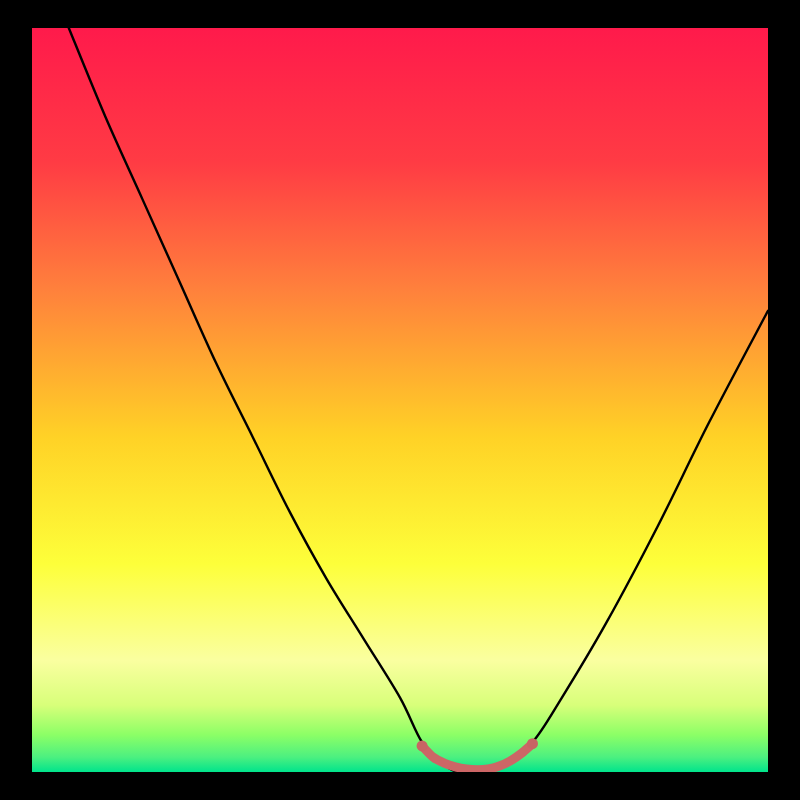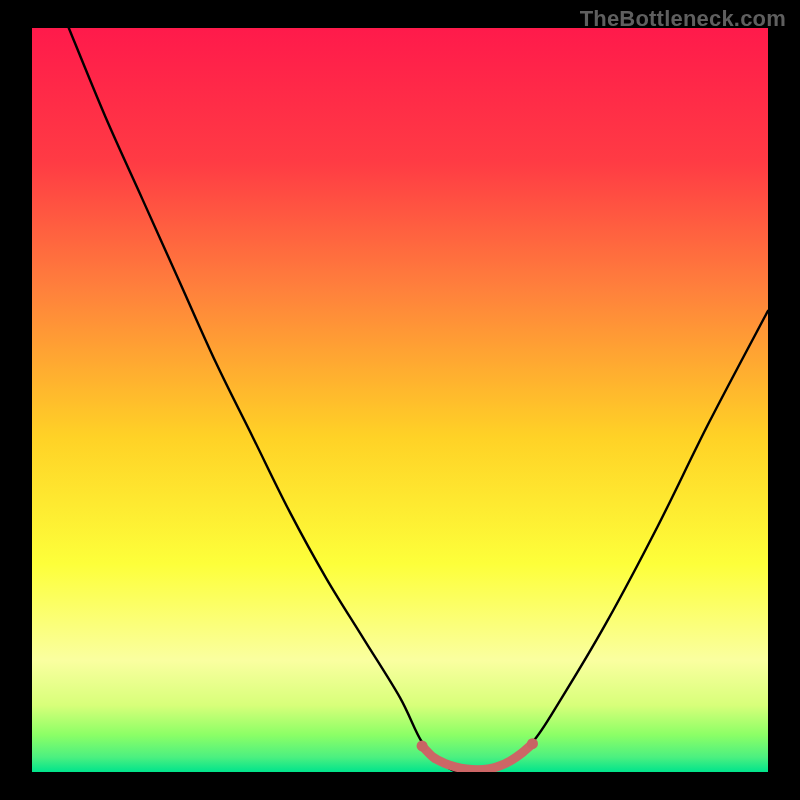--- a/index.html
+++ b/index.html
@@ -79,15 +79,14 @@
 
     <svg class="curve" viewBox="0 0 736 744" preserveAspectRatio="none">
       <path fill="none" stroke="#000000" stroke-width="2.4" stroke-linecap="round" d="M 36.80 0.00 C 42.93 14.88, 61.33 60.76, 73.60 89.28 C 85.87 117.80, 98.13 143.84, 110.40 171.12 C 122.67 198.40, 134.93 225.68, 147.20 252.96 C 159.47 280.24, 171.73 308.76, 184.00 334.80 C 196.27 360.84, 208.53 384.40, 220.80 409.20 C 233.07 434.00, 245.33 460.04, 257.60 483.60 C 269.87 507.16, 282.13 529.48, 294.40 550.56 C 306.67 571.64, 318.93 590.24, 331.20 610.08 C 343.47 629.92, 358.19 652.24, 368.00 669.60 C 377.81 686.96, 382.72 703.08, 390.08 714.24 C 397.44 725.40, 406.03 731.60, 412.16 736.56 C 418.29 741.52, 420.75 742.76, 426.88 744.00 C 433.01 745.24, 441.60 745.24, 448.96 744.00 C 456.32 742.76, 462.45 741.52, 471.04 736.56 C 479.63 731.60, 490.67 725.40, 500.48 714.24 C 510.29 703.08, 517.65 689.44, 529.92 669.60 C 542.19 649.76, 558.13 623.72, 574.08 595.20 C 590.03 566.68, 608.43 531.96, 625.60 498.48 C 642.77 465.00, 658.72 430.28, 677.12 394.32 C 695.52 358.36, 726.19 301.32, 736.00 282.72"></path>
       <path fill="none" stroke="#cc6666" stroke-width="9" stroke-linecap="round" stroke-linejoin="round" d="M 390.08 717.96 C 391.92 719.82, 397.44 726.27, 401.12 729.12 C 404.80 731.97, 408.48 733.46, 412.16 735.07 C 415.84 736.68, 419.52 737.80, 423.20 738.79 C 426.88 739.78, 430.56 740.53, 434.24 741.02 C 437.92 741.52, 441.60 741.77, 445.28 741.77 C 448.96 741.77, 452.64 741.64, 456.32 741.02 C 460.00 740.40, 463.68 739.41, 467.36 738.05 C 471.04 736.68, 474.72 734.95, 478.40 732.84 C 482.08 730.73, 485.76 728.25, 489.44 725.40 C 493.12 722.55, 498.64 717.34, 500.48 715.73"></path>
       <circle r="5.5" fill="#c86464" cx="390.08" cy="717.96"></circle>
       <circle r="5.5" fill="#c86464" cx="500.48" cy="715.73"></circle>
     </svg>
 
   </div>
 
-  <div class="watermark">TheBottleneck.com</div>
 
 </div>
 
 </body></html>

